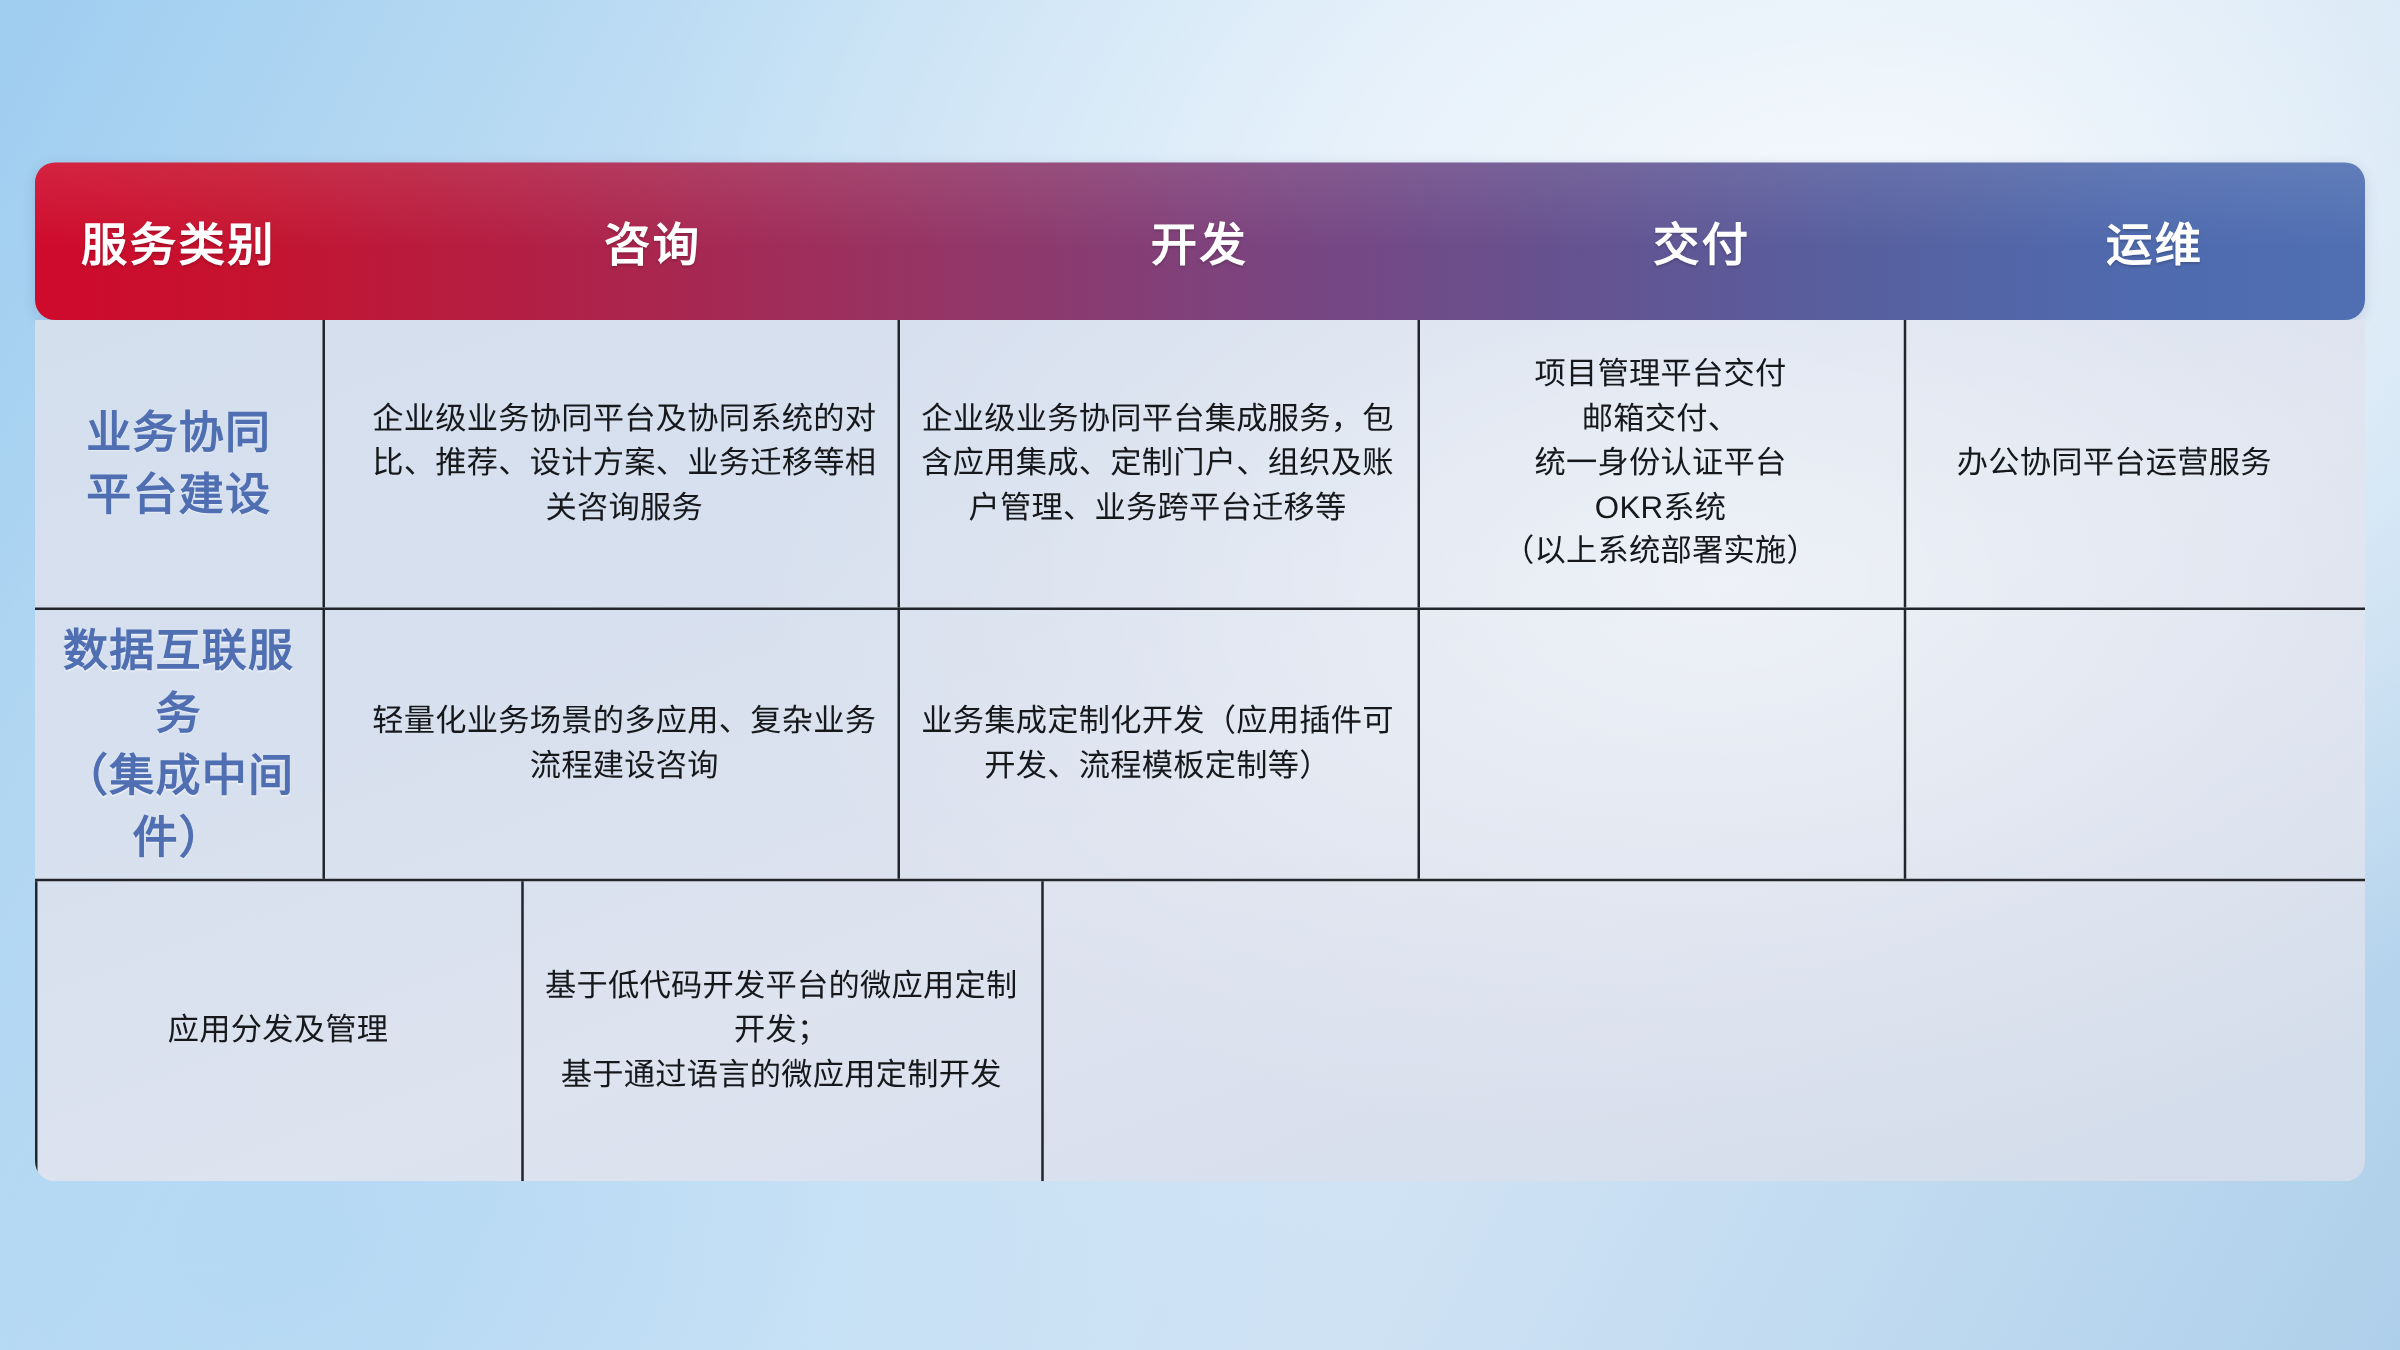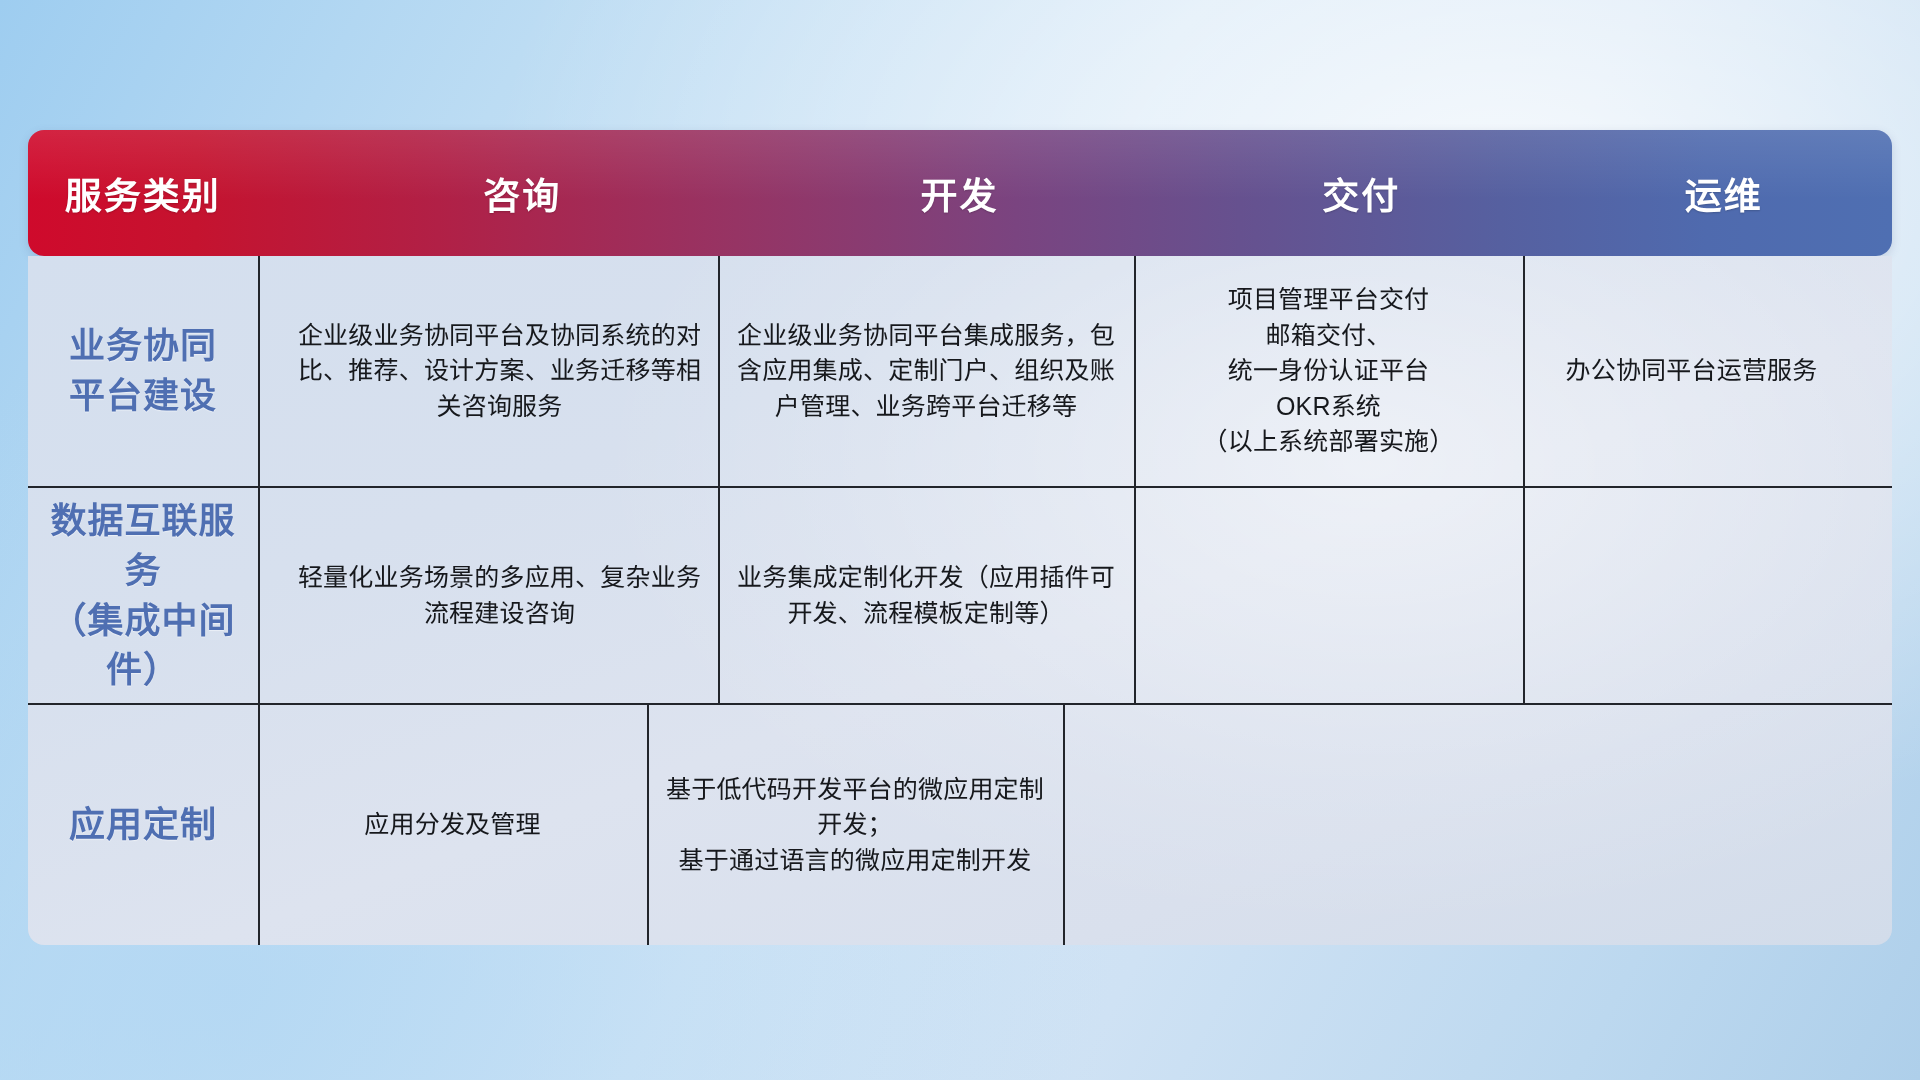--- a/index.html
+++ b/index.html
@@ -181,23 +181,20 @@
         </div>
         <div class="cell c3 vline">
           <div class="txt"></div>
         </div>
         <div class="cell c4 vline">
           <div class="txt"></div>
         </div>
       </div>
 
       <div class="row r3">
-        <div class="cell c0">
-          <div class="cat">应用定制</div>
-        </div>
         <div class="cell c3 vline">
           <div class="txt">应用分发及管理</div>
         </div>
         <div class="cell c2 vline">
           <div class="txt" style="white-space: pre-line;">基于低代码开发平台的微应用定制开发；
 基于通过语言的微应用定制开发</div>
         </div>
         <div class="cell c4 vline">
           <div class="txt"></div>
         </div>

